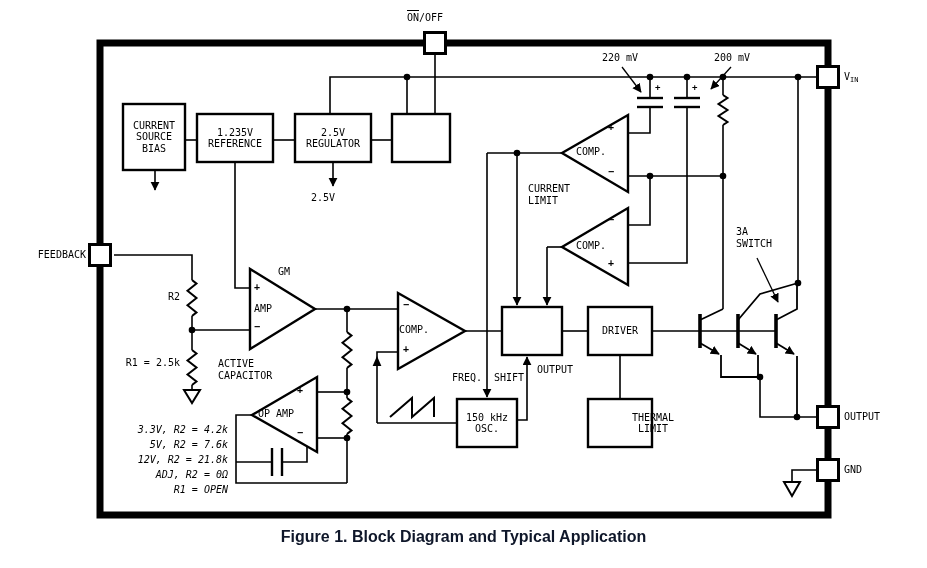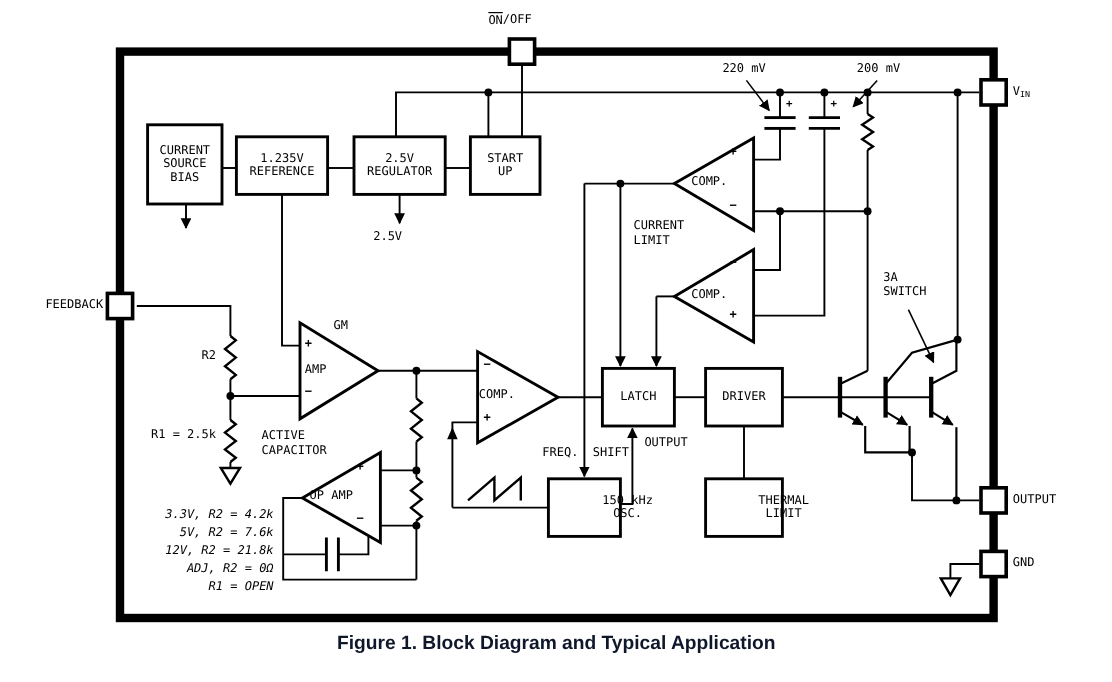--- a/index.html
+++ b/index.html
@@ -204,27 +204,24 @@
 <div class="lbl" style="left:844px;top:464px;">GND</div>
 <div class="lbl rgt" style="left:6px;top:249px;width:80px;">FEEDBACK</div>
 
 <div class="boxlbl" style="left:123px;top:104px;width:62px;height:66px;">CURRENT
 SOURCE
 BIAS</div>
 <div class="boxlbl" style="left:197px;top:114px;width:76px;height:48px;">1.235V
 REFERENCE</div>
 <div class="boxlbl" style="left:295px;top:114px;width:76px;height:48px;">2.5V
 REGULATOR</div>
-<div class="boxlbl" style="left:392px;top:114px;width:58px;height:48px;">START
-UP</div>
-<div class="boxlbl" style="left:502px;top:307px;width:60px;height:48px;">LATCH</div>
 <div class="boxlbl" style="left:588px;top:307px;width:64px;height:48px;">DRIVER</div>
 <div class="boxlbl" style="left:596px;top:399px;width:88px;height:48px;padding-left:13px;">THERMAL
 LIMIT</div>
-<div class="boxlbl" style="left:457px;top:399px;width:60px;height:48px;margin-left:36px;">150 kHz
+<div class="boxlbl" style="left:457px;top:399px;width:60px;height:48px;">150 kHz
 OSC.</div>
 
 <div class="lbl" style="left:278px;top:266px;">GM</div>
 <div class="lbl" style="left:254px;top:303px;text-align:center;">AMP</div>
 <div class="sign" style="left:254px;top:282px;">+</div>
 <div class="sign" style="left:254px;top:322px;">−</div>
 
 <div class="lbl ctr" style="left:399px;top:324px;width:46px;">COMP.</div>
 <div class="sign" style="left:403px;top:300px;">−</div>
 <div class="sign" style="left:403px;top:344px;">+</div>

